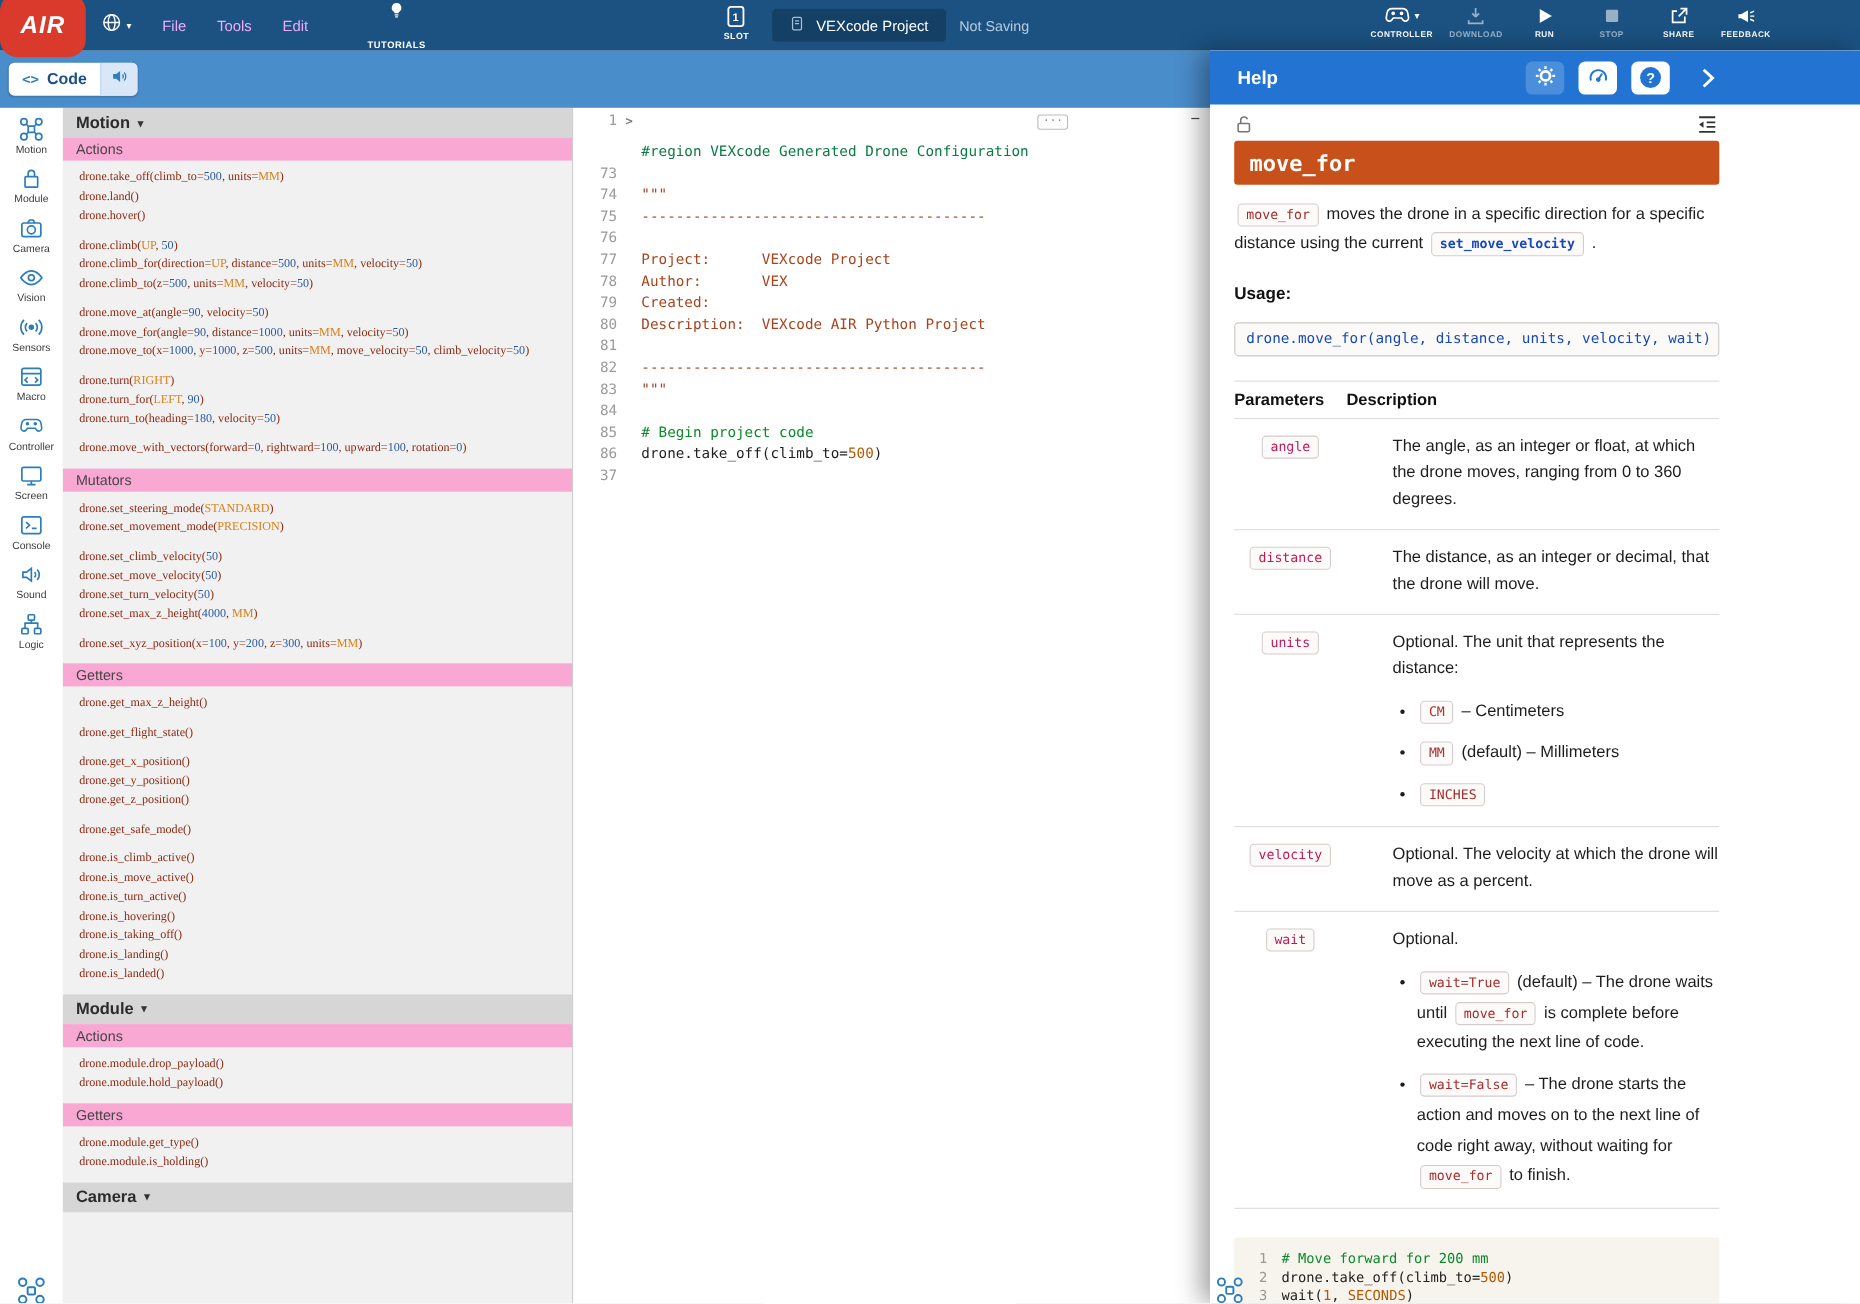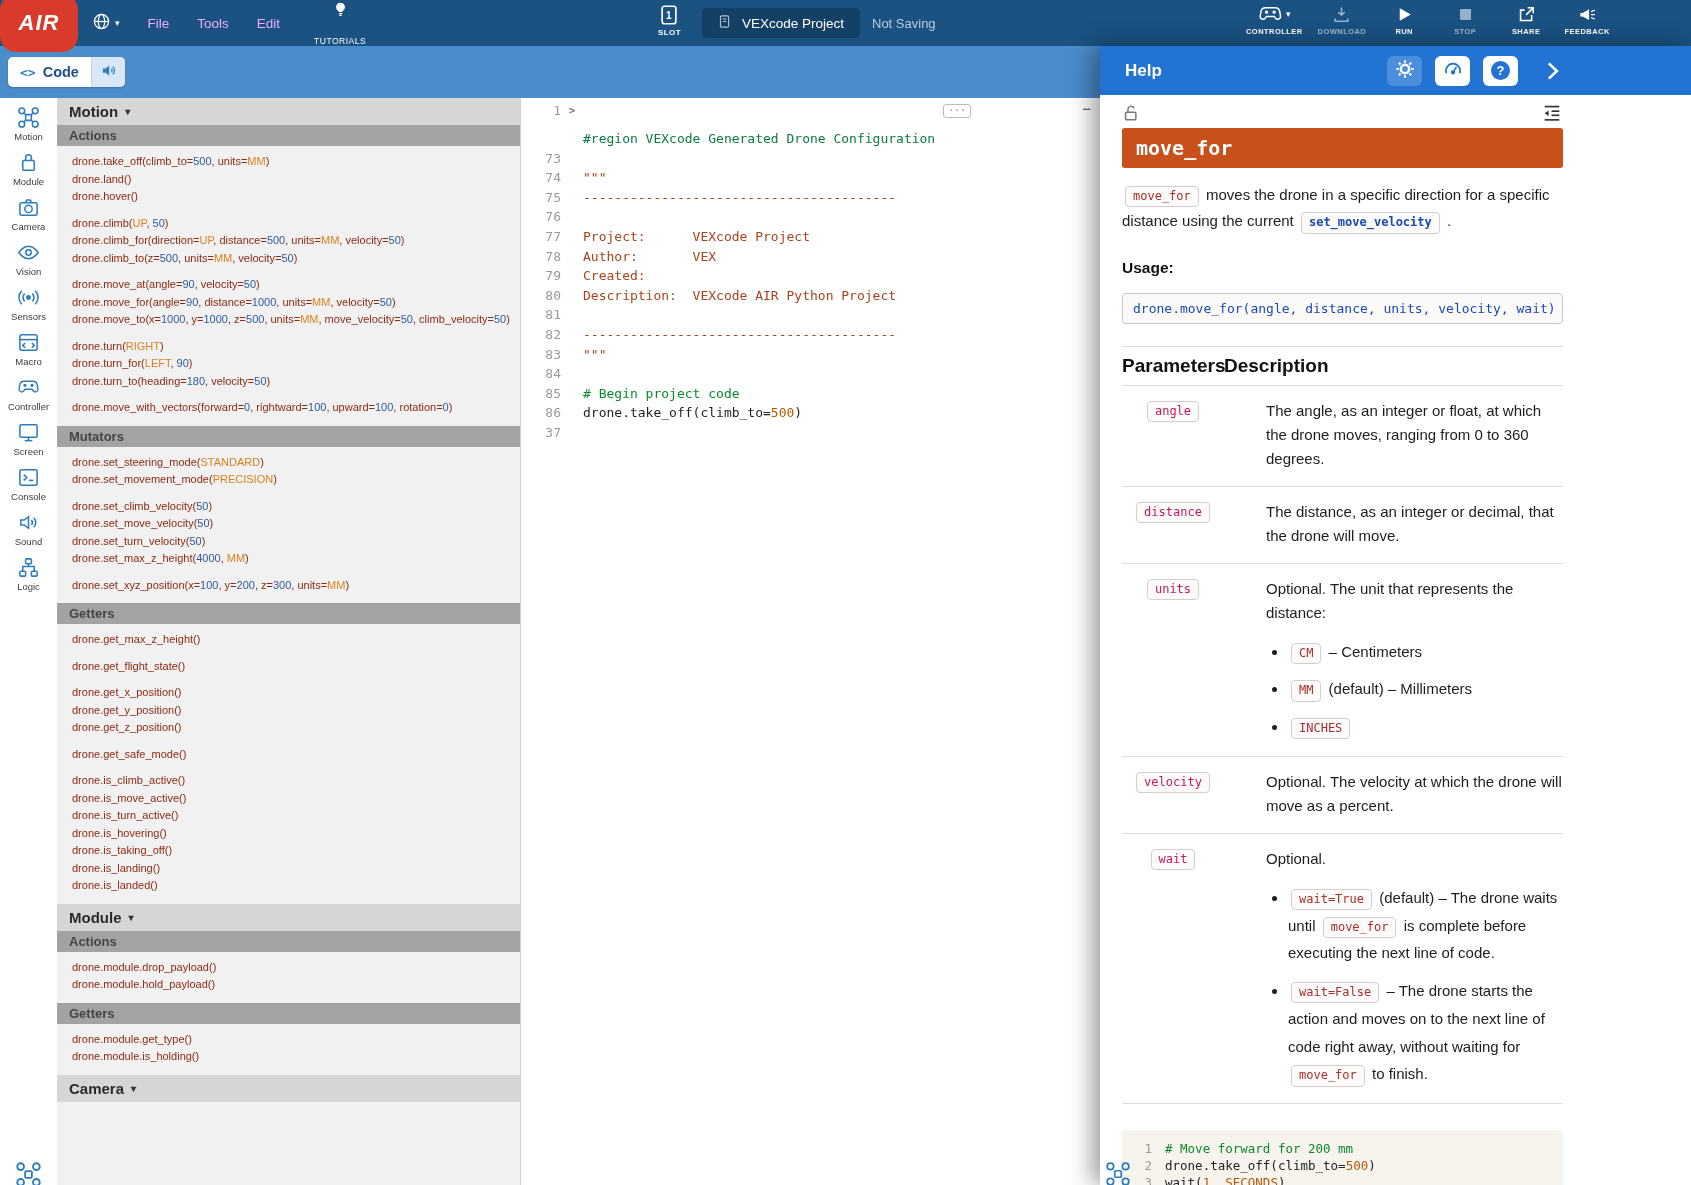--- a/index.html
+++ b/index.html
@@ -6,21 +6,21 @@
   body{font-family:"Liberation Sans",sans-serif;background:#e8e8e8;}
   .app{position:relative;width:1691px;height:1185px;overflow:hidden;background:#fff;}
 
   
   .topbar{position:absolute;left:0;top:0;width:100%;height:46px;background:var(--c-topbar,#1b5282);display:flex;align-items:center;z-index:10;}
   .logo{width:78px;height:58px;background:var(--c-logo-red,#d93a2b);display:flex;align-items:center;justify-content:center;font-style:italic;font-weight:bold;font-size:22px;color:#fff;letter-spacing:1px;border-radius:16px;}
   .globe-wrap{margin-left:14px;display:flex;align-items:center;gap:4px;color:#fff;cursor:pointer;}
   .globe-wrap svg{width:19px;height:19px;}
   .caret{font-size:9px;color:#fff;}
   .menu{color:#f0abfc;font-size:13.5px;margin-left:28px;cursor:pointer;}
-  .tutorials{margin-left:34px;display:flex;flex-direction:column;align-items:center;color:#fff;font-size:8.5px;letter-spacing:.5px;font-weight:normal;gap:16px;cursor:pointer;}
+  .tutorials{margin-left:54px;display:flex;flex-direction:column;align-items:center;color:#fff;font-size:8.5px;letter-spacing:.5px;font-weight:bold;gap:16px;cursor:pointer;}
   .tutorials svg{width:17px;height:17px;}
   .slot{position:absolute;left:658px;top:4px;display:flex;flex-direction:column;align-items:center;color:#fff;font-size:8px;font-weight:bold;letter-spacing:.4px;cursor:pointer;}
   .slot svg{width:22px;height:22px;}
   .project-box{position:absolute;left:702px;top:8px;height:30px;background:rgba(0,0,0,.22);border-radius:4px;display:flex;align-items:center;gap:9px;padding:0 16px;color:#fff;font-size:13.5px;}
   .project-box svg{width:15px;height:15px;color:#a9bfd3;}
   .save-status{position:absolute;left:872px;top:16px;color:#b9cbdc;font-size:13px;}
   .tb-actions{position:absolute;left:1246px;top:4px;display:flex;gap:15px;}
   .tb-act{display:flex;flex-direction:column;align-items:center;gap:3px;color:#fff;min-width:46px;cursor:pointer;}
   .tb-act.dim{opacity:.55;}
   .tb-ico{display:flex;align-items:center;gap:3px;height:20px;}
@@ -42,23 +42,23 @@
   .sb-ico{color:#2d7dbb;display:flex;}
   .sb-ico svg{height:23px;width:23px;}
   .sb-label{font-size:9.5px;color:#3c3c3c;}
   .sb-bottom{position:absolute;bottom:-7px;left:15px;color:#2d7dbb;}
   .sb-bottom svg{width:27px;height:27px;}
 
   
   .palette{position:absolute;left:57px;top:98px;width:463px;bottom:0;background:#f1f1f1;border-right:1px solid #cfcfcf;overflow:hidden;z-index:4;}
   .pal-section-header{background:#d6d6d6;padding:5px 12px;font-size:15px;font-weight:bold;color:#2b2b2b;display:flex;align-items:center;gap:7px;cursor:pointer;}
   .pal-caret{font-size:10px;color:#333;}
-  .pal-group-label{background:#a3a3a3;padding:3px 12px;font-size:13px;font-weight:bold;color:#454545;margin-bottom:7px;}
+  .pal-group-label{background:#f9a8d4;padding:3px 12px;font-size:13px;font-weight:normal;color:#454545;margin-bottom:7px;}
   .pal-cluster{padding-left:15px;margin-bottom:9px;}
-  .pal-cmd{font-family:Liberation Sans, sans-serif;font-size:11px;line-height:17.5px;color:var(--c-palette-cmd,#8c2a12);padding-right:10px;cursor:grab;}
+  .pal-cmd{font-family:Liberation Serif, serif;font-size:11px;line-height:17.5px;color:var(--c-palette-cmd,#8c2a12);padding-right:10px;cursor:grab;}
   .tk-const-pal{color:var(--c-palette-const,#d9821b);}
   .tk-num-pal{color:var(--c-palette-num,#2d5a9e);}
 
   
   .editor{position:absolute;left:521px;top:98px;right:0;bottom:0;background:#fff;padding-top:3px;overflow:hidden;z-index:3;}
   .eline{display:flex;align-items:flex-start;line-height:19.6px;font-family:"DejaVu Sans Mono",monospace;font-size:13px;white-space:pre;cursor:text;}
   .lnum{width:40px;flex:0 0 40px;text-align:right;color:#9a9a9a;}
   .fold{width:22px;flex:0 0 22px;text-align:center;color:#7c7c7c;font-size:11px;font-weight:bold;cursor:pointer;}
   .ltext{color:#1f1f1f;}
   .el-region{color:#0b7a44;margin-top:28px;}
@@ -89,21 +89,21 @@
   .outdent-ico svg{width:22px;height:22px;}
   .func-bar{background:var(--c-accent-orange,#c8511b);color:#fff;font-family:"DejaVu Sans Mono",monospace;font-size:20px;font-weight:bold;border-radius:3px;padding:8px 14px;margin-top:3px;}
   .help-intro{font-size:15px;line-height:1.75;color:#1d1d1d;margin:14px 0 0;}
   .chip{display:inline-block;border:1px solid #d6cccc;background:#fdfbfa;border-radius:4px;font-family:"DejaVu Sans Mono",monospace;font-size:12px;padding:1px 7px;margin:0 3px;line-height:1.45;}
   .chip-red{color:var(--c-chip-red,#a82d2d);}
   .chip-pink{color:var(--c-chip-pink,#c2185b);}
   .chip-blue{color:var(--c-code-blue,#1749b8);font-weight:bold;}
   .usage-label{font-weight:bold;font-size:15.5px;margin-top:24px;color:#111;}
   .usage-box{border:1px solid #c9c9c9;background:#fbfaf9;border-radius:4px;margin-top:16px;padding:7px 10px;font-family:"DejaVu Sans Mono",monospace;font-size:13px;color:var(--c-code-blue,#1749b8);white-space:nowrap;overflow:hidden;}
   .ht{margin-top:22px;border-top:1px solid #ddd;}
-  .ht-header{display:grid;grid-template-columns:102px 1fr;padding:8px 0;border-bottom:1px solid #ddd;font-weight:bold;font-size:19px;color:#111;}
+  .ht-header{display:grid;grid-template-columns:102px 1fr;padding:8px 0;border-bottom:1px solid #ddd;font-weight:bold;font-size:15px;color:#111;}
   .ht-row{display:grid;grid-template-columns:102px 1fr;padding:13px 0 15px;border-bottom:1px solid #ddd;gap:40px;}
   .ht-param{text-align:center;padding-top:2px;}
   .ht-desc{font-size:15px;line-height:1.6;color:#1d1d1d;padding-left:2px;}
   .ht-bullets{margin:13px 0 0 22px;padding:0;}
   .ht-bullets li{margin-bottom:10px;line-height:1.85;}
   .ht-bullets li:last-child{margin-bottom:0;}
   .example{position:relative;background:#f7f4ee;margin-top:26px;padding:10px 0 36px;border-radius:2px;}
   .ex-line{display:flex;font-family:"DejaVu Sans Mono",monospace;font-size:12.5px;line-height:17px;white-space:pre;overflow:hidden;}
   .ex-num{width:30px;flex:0 0 30px;text-align:right;color:#999;margin-right:13px;}
   .ex-code{color:#222;overflow:hidden;}

